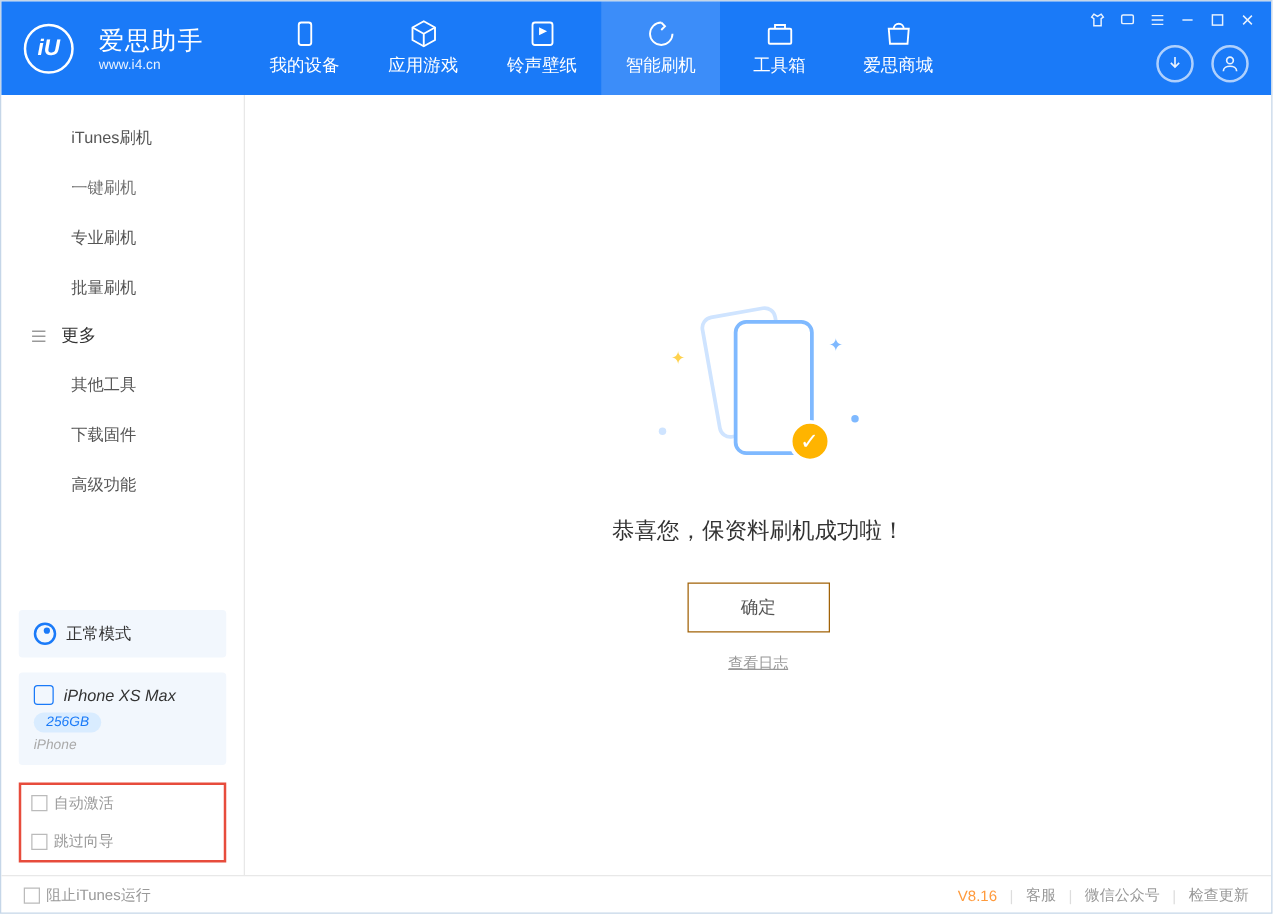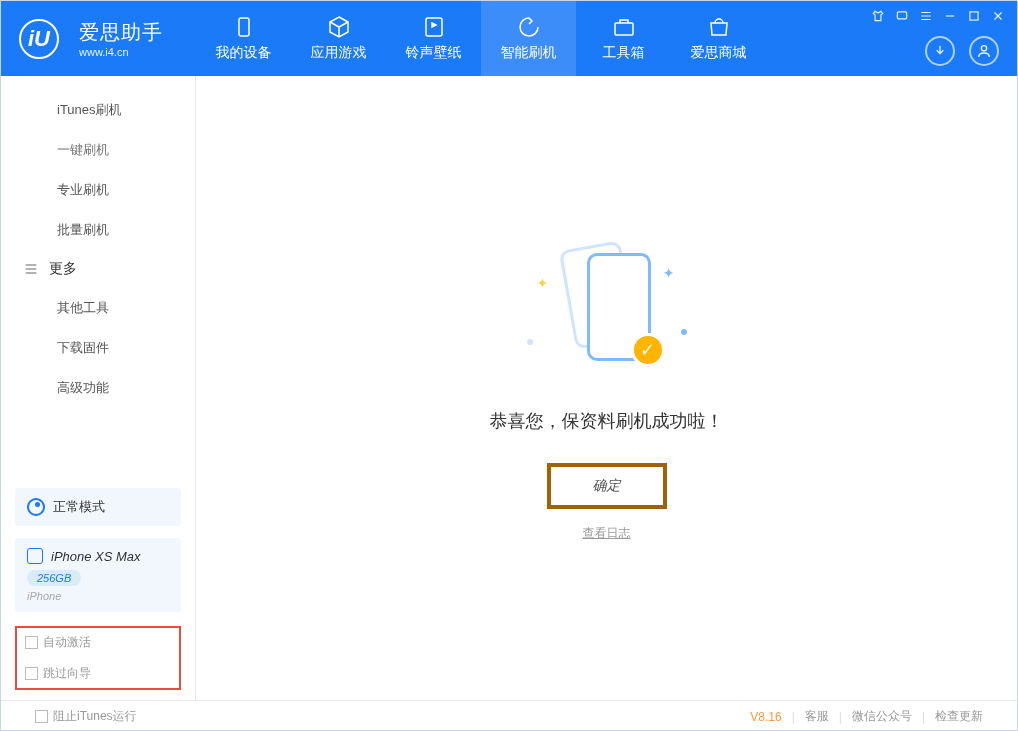--- a/index.html
+++ b/index.html
@@ -1,21 +1,21 @@
 <!DOCTYPE html>
 <html><head>
 <meta charset="utf-8">
 <style>
 * { margin: 0; padding: 0; box-sizing: border-box; font-family: "Microsoft YaHei", -apple-system, sans-serif; }
 body { background: #fff; width: 1018px; height: 731px; overflow: hidden; border: 1px solid #c5d6e8; }
 
 
 .header { height: 75px; background: linear-gradient(to bottom, #1a7af8, #1a7af8); display: flex; align-items: center; position: relative; }
 .logo-area { display: flex; align-items: center; padding: 0 18px; width: 195px; }
-.logo-circle { width: 40px; height: 40px; border: 2.5px solid #fff; border-radius: 50%; display: flex; align-items: center; justify-content: center; color: #fff; font-weight: bold; font-size: 22px; font-style: italic; text-align: center; }
+.logo-circle { width: 40px; height: 40px; border: 2.5px solid #fff; border-radius: 50%; display: flex; align-items: center; justify-content: center; color: #fff; font-weight: bold; font-size: 18px; font-style: italic; text-align: center; }
 .logo-text { margin-left: 20px; color: #fff; }
 .logo-title { font-size: 20px; font-weight: 500; letter-spacing: 1px; }
 .logo-url { font-size: 11px; opacity: 0.9; }
 
 .nav-tabs { display: flex; height: 100%; }
 .nav-tab { width: 95px; display: flex; flex-direction: column; align-items: center; justify-content: center; color: #fff; font-size: 14px; cursor: pointer; gap: 5px; }
 .nav-tab.active { background: rgba(255,255,255,0.15); }
 .nav-icon { width: 24px; height: 24px; }
 
 .header-right { position: absolute; right: 12px; top: 8px; display: flex; gap: 10px; color: #fff; align-items: center; }
@@ -55,25 +55,25 @@
 .phone-front { position: absolute; left: 80px; top: 18px; width: 64px; height: 108px; border: 3px solid #7fb9ff; border-radius: 10px; background: #fff; }
 .badge-check { position: absolute; right: 42px; bottom: 18px; width: 34px; height: 34px; background: #ffb400; border-radius: 50%; border: 3px solid #fff; display: flex; align-items: center; justify-content: center; color: #fff; font-size: 18px; }
 .sparkle { position: absolute; color: #ffd24d; font-size: 14px; }
 .sparkle.s1 { left: 30px; top: 40px; }
 .sparkle.s2 { right: 32px; top: 30px; color: #7fb9ff; }
 .dot { position: absolute; width: 6px; height: 6px; border-radius: 50%; }
 .dot.d1 { left: 20px; bottom: 40px; background: #cfe4ff; }
 .dot.d2 { right: 20px; bottom: 50px; background: #7fb9ff; }
 
 .success-msg { font-size: 18px; color: #333; margin-bottom: 30px; }
-.ok-btn { padding: 10px 42px; border: 4px solid #a16207; background: #fff; font-size: 14px; color: #555; cursor: pointer; margin-bottom: 16px; font-style: italic; }
+.ok-btn { padding: 10px 42px; border: 1px solid #a16207; background: #fff; font-size: 14px; color: #555; cursor: pointer; margin-bottom: 16px; }
 .log-link { font-size: 12px; color: #999; text-decoration: underline; cursor: pointer; }
 
 
-.statusbar { height: 32px; border-top: 1px solid #e8e8e8; display: flex; align-items: center; padding: 0 34px; font-size: 12px; color: #999; }
+.statusbar { height: 32px; border-top: 1px solid #e8e8e8; display: flex; align-items: center; padding: 0 18px; font-size: 12px; color: #999; }
 .status-left { display: flex; align-items: center; gap: 6px; }
 .status-right { margin-left: auto; display: flex; align-items: center; gap: 10px; }
 .status-link { cursor: pointer; }
 .status-sep { color: #ddd; }
 .version { color: #ff9a3c; }
 </style>
 </head>
 <body>
 
 <div class="header">

